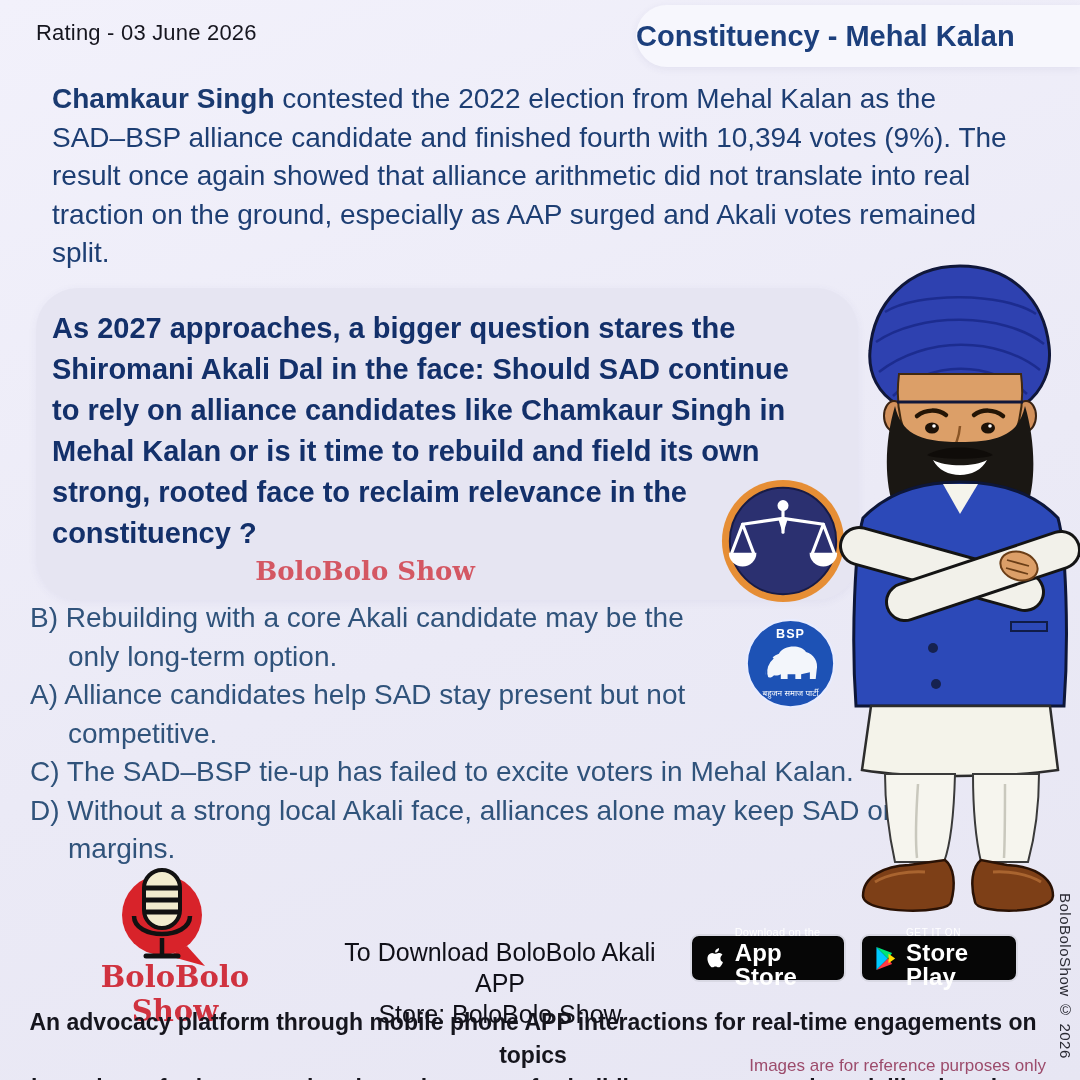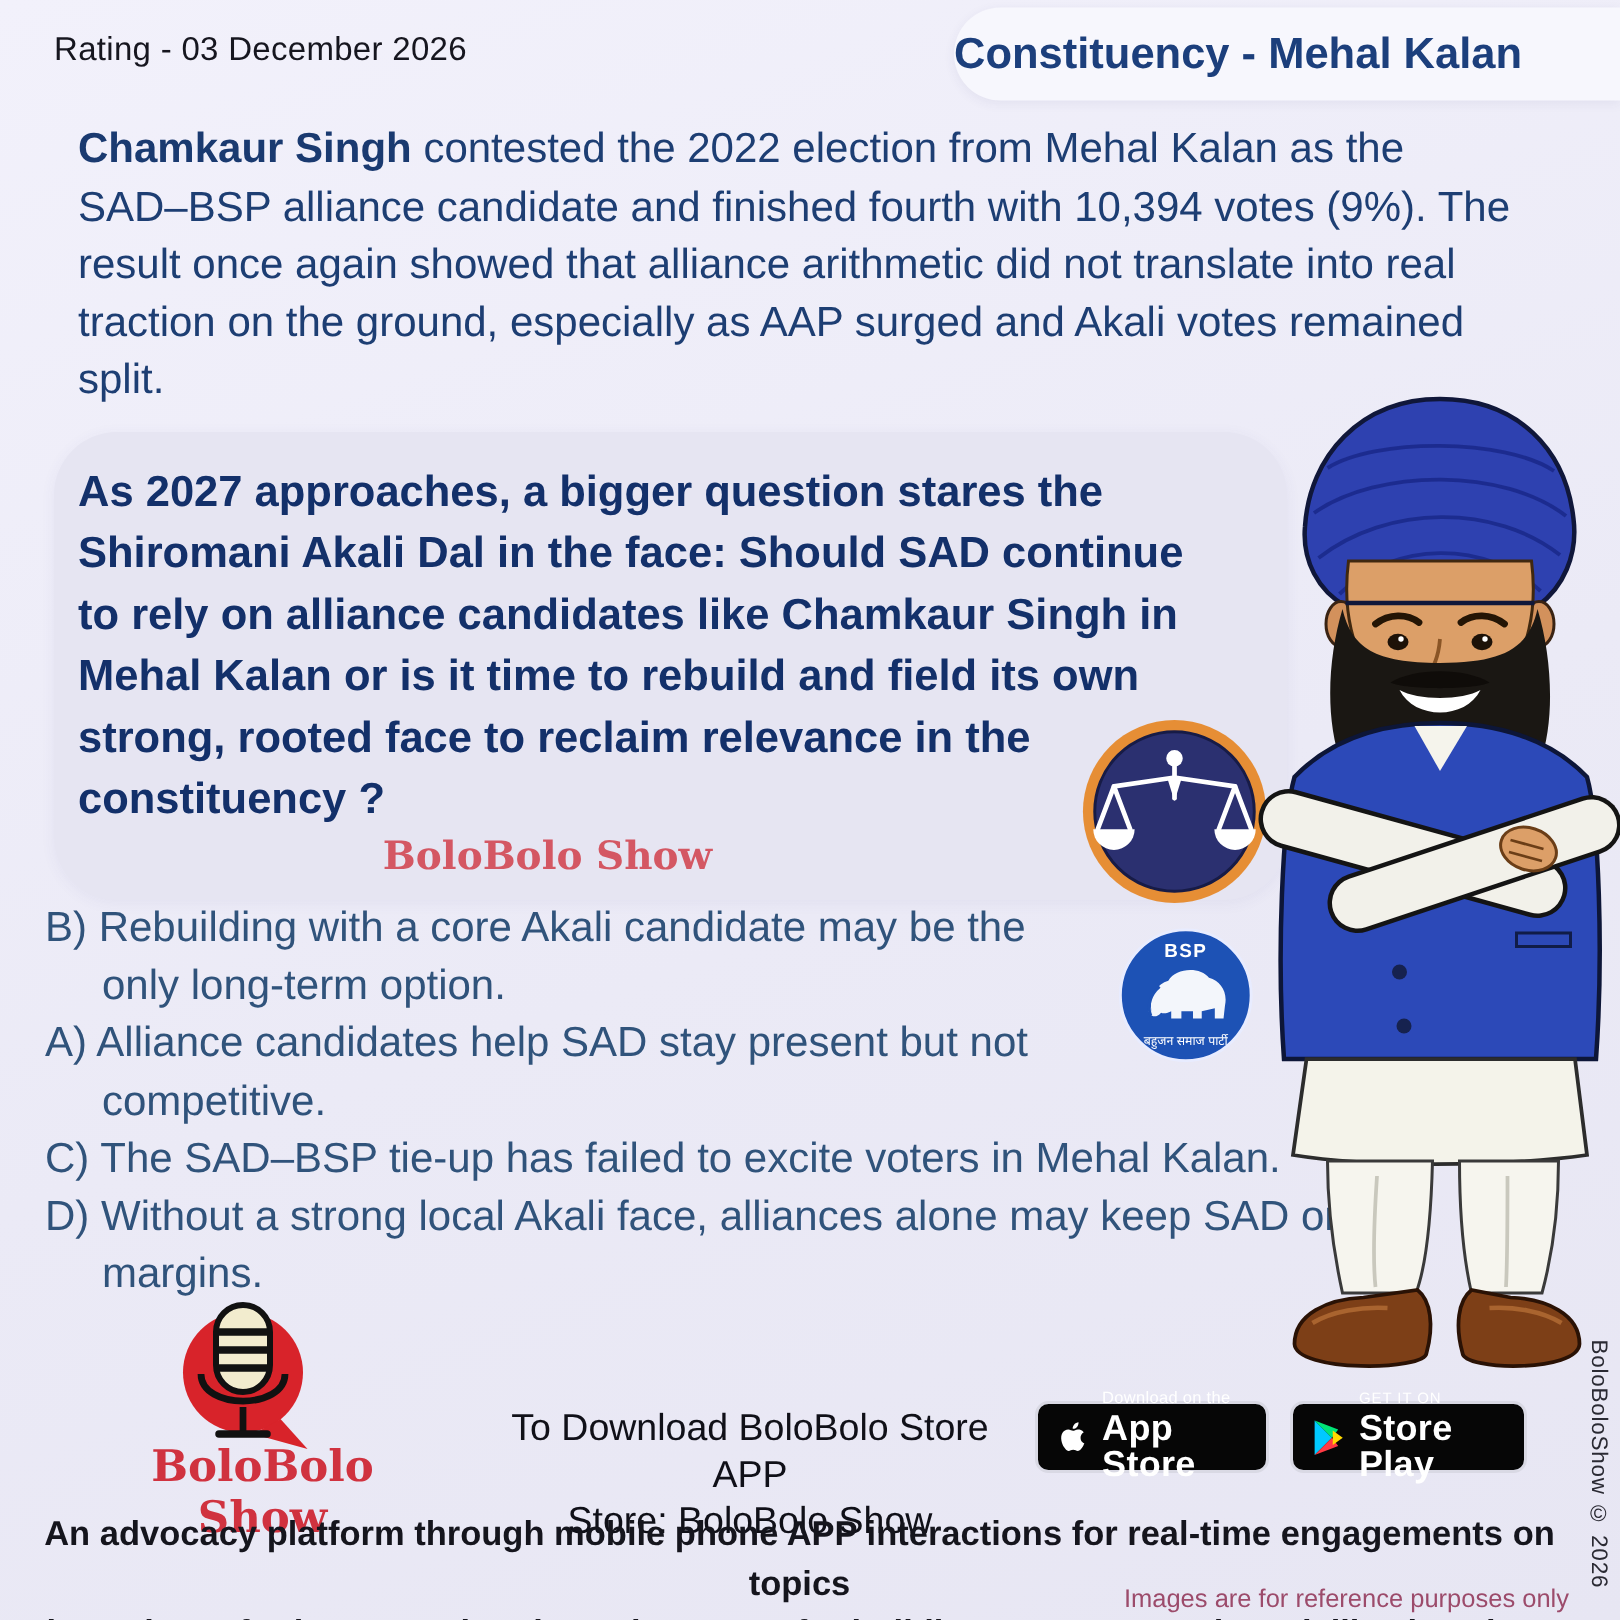--- a/index.html
+++ b/index.html
@@ -58,21 +58,21 @@
              font-size:23px;line-height:33px;font-weight:700;color:#15151d;}
   .copyright{position:absolute;right:6px;top:893px;height:186px;writing-mode:vertical-rl;
              font-size:15px;color:#2a2a33;letter-spacing:.5px;}
   .images-note{position:absolute;right:34px;top:1056px;font-size:17px;color:#9c4b6b;}
 </style>
 </head>
 <body>
 
 <div class="canvas">
 
-  <div class="rating">Rating -  03 December 2026</div>
+  <div class="rating">Rating -  03 June 2026</div>
   <div class="pill">
     <span>Constituency - Mehal Kalan</span>
   </div>
 
   <div class="intro"><span class="lead">Chamkaur Singh</span><span> contested the 2022 election from Mehal Kalan as the SAD–BSP alliance candidate and finished fourth with 10,394 votes (9%). The result once again showed that alliance arithmetic did not translate into real traction on the ground, especially as AAP surged and Akali votes remained split.</span></div>
 
   <div class="qbox">
     <div class="qtext">As 2027 approaches, a bigger question stares the Shiromani Akali Dal in the face: Should SAD continue to rely on alliance candidates like Chamkaur Singh in Mehal Kalan or is it time to rebuild and field its own strong, rooted face to reclaim relevance in the constituency ?</div>
   </div>
   <div class="watermark">BoloBolo Show</div>
@@ -179,21 +179,21 @@
         <path d="M41,30 L73,30 M41,42 L73,42 M41,54 L73,54" stroke="#111" stroke-width="5"></path>
         <path d="M29,58 C29,82 85,82 85,58" fill="none" stroke="#111" stroke-width="4.5"></path>
         <path d="M57,80 L57,96" stroke="#111" stroke-width="4.5"></path>
         <path d="M41,98 L73,98" stroke="#111" stroke-width="5" stroke-linecap="round"></path>
       </g>
     </svg>
   </div>
   <div class="brand">BoloBolo Show</div>
 
   <div class="download">
-    <div>To Download BoloBolo Store APP</div>
+    <div>To Download BoloBolo Akali APP</div>
     <div>Store: BoloBolo Show</div>
   </div>
 
   <div class="store-badge appstore">
     <svg width="26" height="30" viewBox="0 0 22 26">
       <path fill="#fff" d="M16.6 13.6c0-2.5 2-3.7 2.1-3.8-1.1-1.7-2.9-1.9-3.5-1.9-1.5-.2-2.9.9-3.7.9-.8 0-1.9-.9-3.2-.9-1.6 0-3.1 1-4 2.4-1.7 2.9-.4 7.3 1.2 9.7.8 1.2 1.8 2.5 3 2.4 1.2 0 1.7-.8 3.1-.8 1.4 0 1.9.8 3.2.8 1.3 0 2.2-1.2 3-2.4.9-1.4 1.3-2.7 1.3-2.8-.1 0-2.5-1-2.5-3.6z"></path>
       <path fill="#fff" d="M14.2 6.2c.7-.8 1.1-2 1-3.2-1 0-2.2.7-2.9 1.5-.6.7-1.2 1.9-1 3 1.1.1 2.2-.5 2.9-1.3z"></path>
     </svg>
     <div class="txt">
       <span class="small">Download on the</span>

